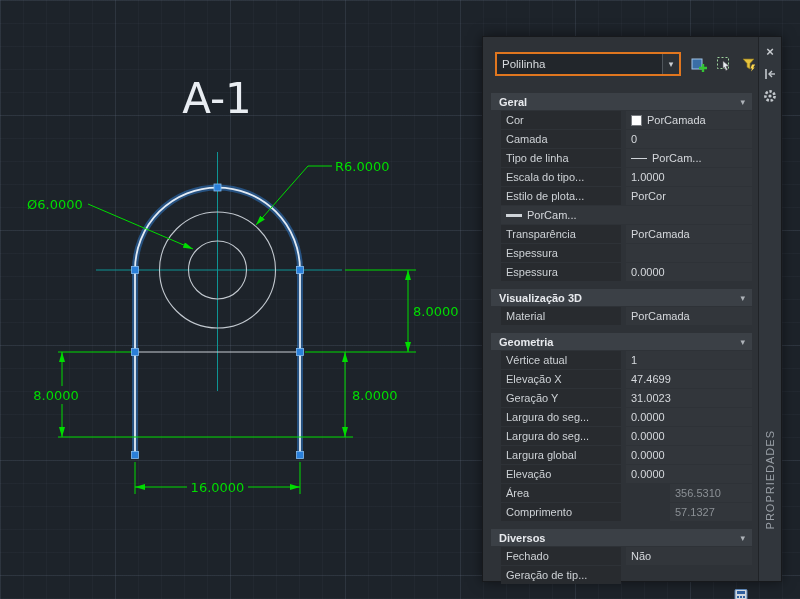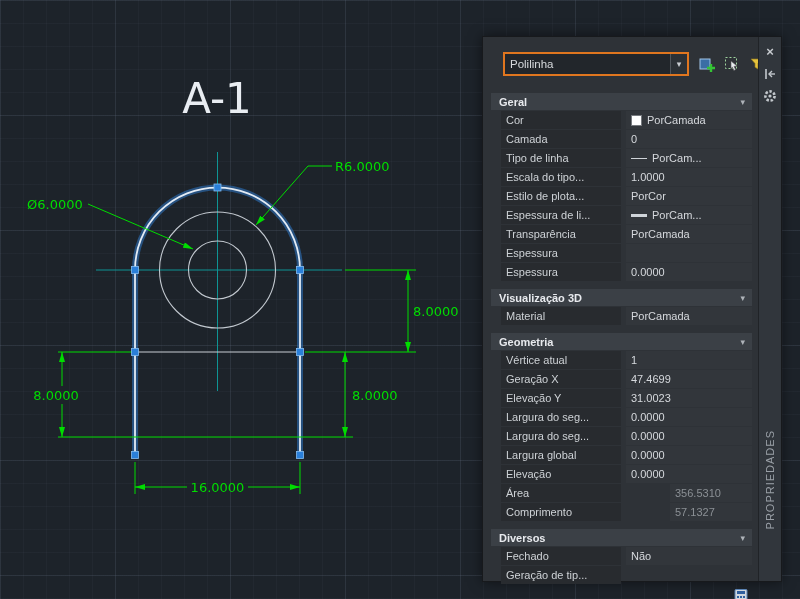--- a/index.html
+++ b/index.html
@@ -32,21 +32,21 @@
   .pl{stroke:#e3ebf4;stroke-width:1.8;fill:none;stroke-linejoin:round;}
   .grip{fill:var(--grip);stroke:#86bdf0;stroke-width:.8;}
   
   .palette{
     position:absolute;left:482px;top:36px;width:300px;height:546px;
     display:flex;background:#2e3237;border:1px solid #17191c;
     box-shadow:0 0 12px rgba(0,0,0,.5);box-sizing:border-box;
     color:#d4d7da;font-size:11px;
   }
   .palette-main{flex:1;display:flex;flex-direction:column;min-width:0;}
-  .combo-row{display:flex;align-items:center;padding:15px 6px 4px 20px;}
+  .combo-row{display:flex;align-items:center;padding:15px 6px 4px 12px;}
   .combo{
     flex:none;width:182px;height:20px;border:2px solid var(--accent);
     background:#22262b;display:flex;align-items:stretch;box-sizing:content-box;
   }
   .combo-text{flex:1;padding-left:5px;font-size:11.5px;color:#d6d9dd;display:flex;align-items:center;white-space:nowrap;overflow:hidden;}
   .combo-arrow{width:16px;border-left:1px solid #50565c;background:#2c3136;color:#c9cdd2;font-size:9px;display:flex;align-items:center;justify-content:center;}
   .tool-icons{display:flex;gap:5px;margin-left:8px;}
   .ticon{width:20px;height:20px;display:flex;align-items:center;justify-content:center;}
   .prop-grid{padding:5px 6px 0 8px;flex:none;}
   .sec-header{display:flex;align-items:center;height:17px;background:#3b4046;margin:8px 0 1px 0;padding:0 7px 0 8px;font-weight:bold;color:#e8eaee;}
@@ -199,23 +199,20 @@
           </div>
           <div class="prop-row">
             <span class="cell lbl">
               <span>Estilo de plota...</span>
             </span>
             <span class="cell val">
               <span>PorCor</span>
             </span>
           </div>
           <div class="prop-row">
-            <span class="cell lbl">
-              <span>Espessura de li...</span>
-            </span>
             <span class="cell val">
               <span class="lt lw"></span>
               <span>PorCam...</span>
             </span>
           </div>
           <div class="prop-row">
             <span class="cell lbl">
               <span>Transparência</span>
             </span>
             <span class="cell val">
@@ -257,29 +254,29 @@
           <div class="prop-row">
             <span class="cell lbl">
               <span>Vértice atual</span>
             </span>
             <span class="cell val">
               <span>1</span>
             </span>
           </div>
           <div class="prop-row">
             <span class="cell lbl">
-              <span>Geração X</span>
+              <span>Elevação X</span>
             </span>
             <span class="cell val">
               <span>47.4699</span>
             </span>
           </div>
           <div class="prop-row">
             <span class="cell lbl">
-              <span>Elevação Y</span>
+              <span>Geração Y</span>
             </span>
             <span class="cell val">
               <span>31.0023</span>
             </span>
           </div>
           <div class="prop-row">
             <span class="cell lbl">
               <span>Largura do seg...</span>
             </span>
             <span class="cell val">

